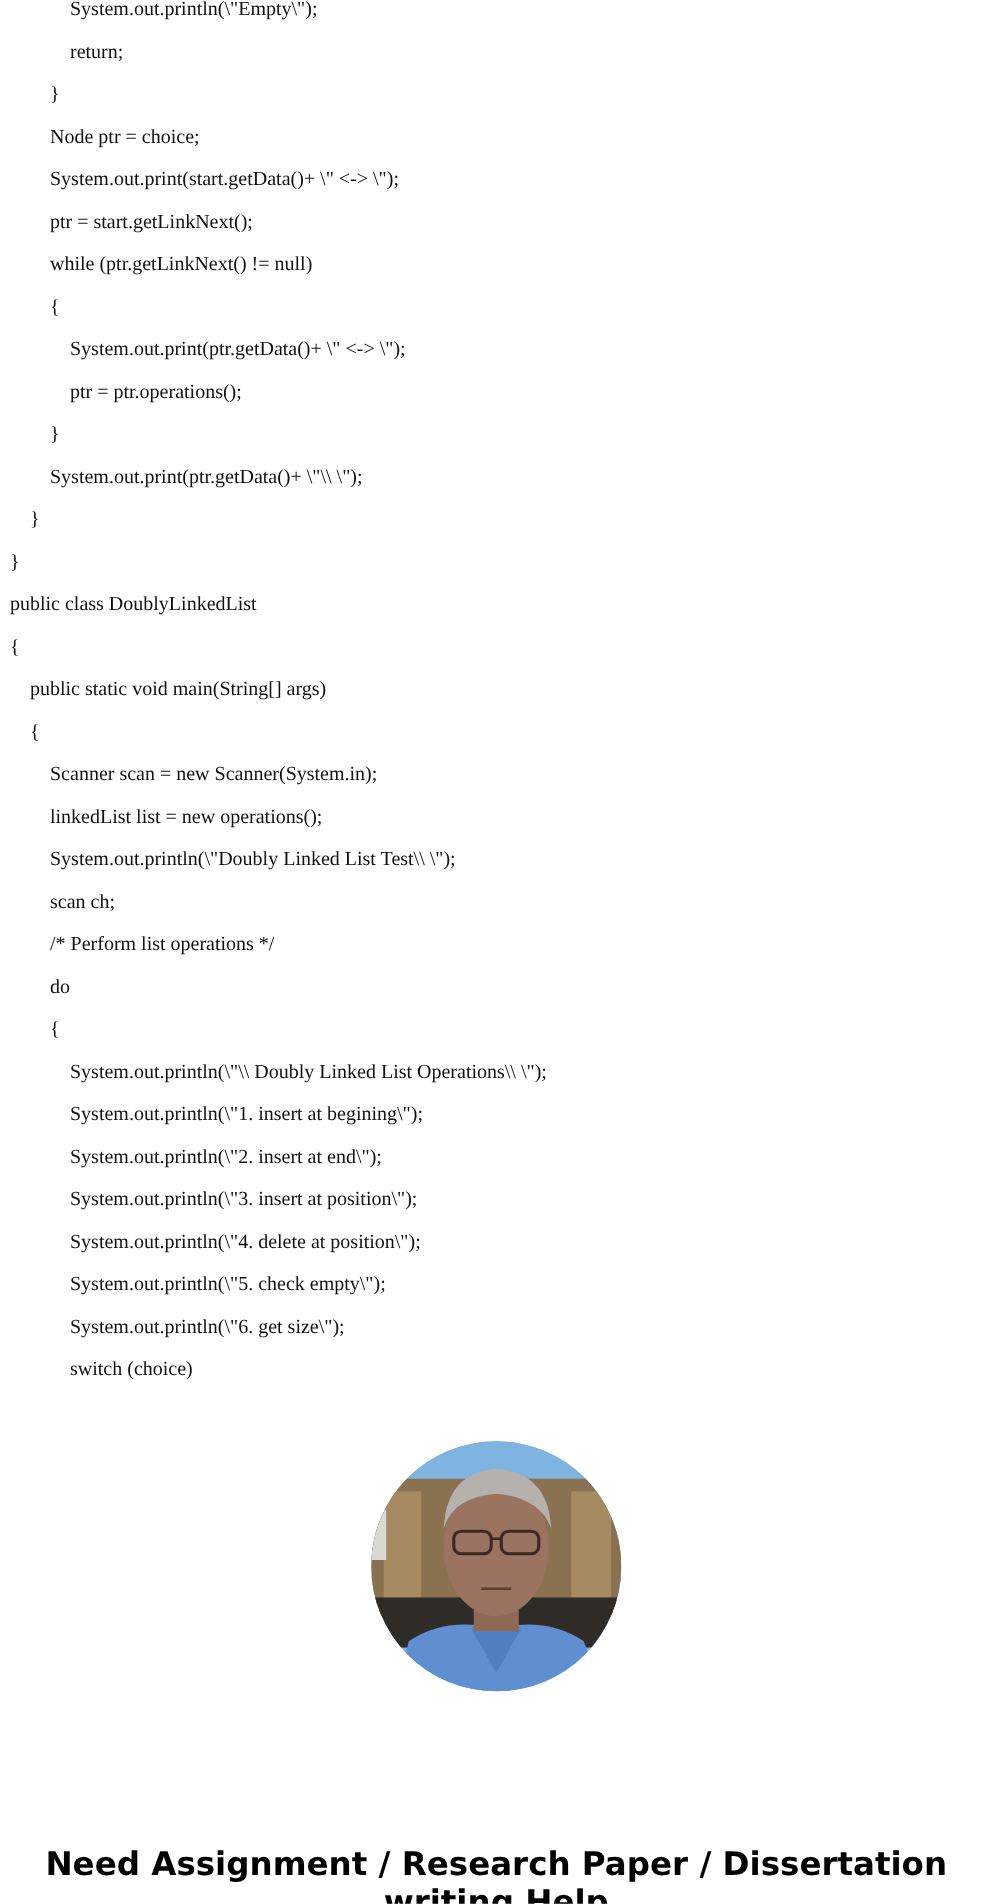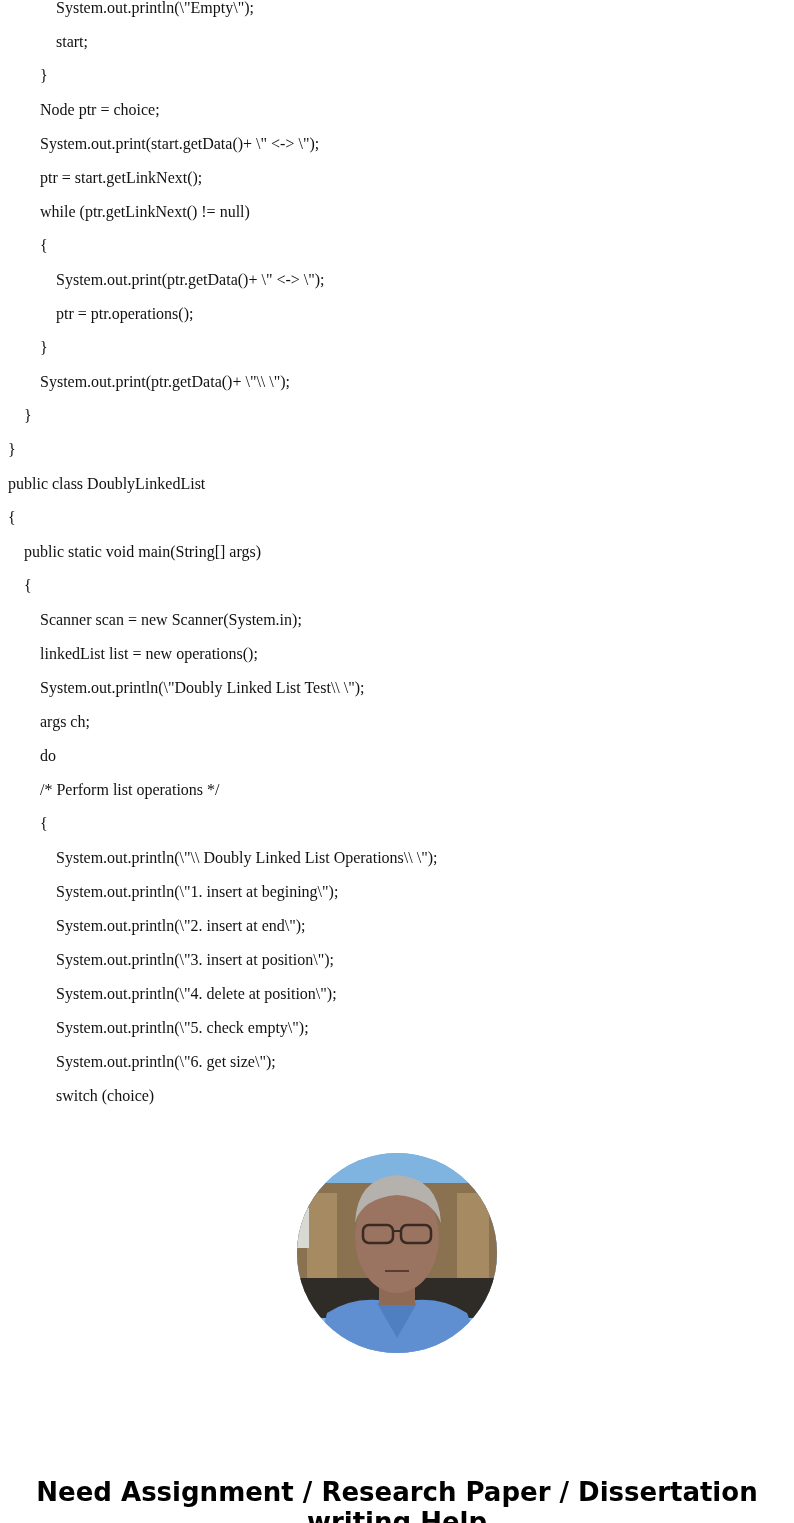--- a/index.html
+++ b/index.html
@@ -50,43 +50,43 @@
     line-height: 30px;
     color: #000000;
   }
   .promo div { margin: 0; }
 </style>
 </head>
 <body>
 
 <div class="code">
   <div class="line i3">System.out.println(\"Empty\");</div>
-  <div class="line i3">start;</div>
+  <div class="line i3">return;</div>
   <div class="line i2">}</div>
   <div class="line i2">Node ptr = choice;</div>
   <div class="line i2">System.out.print(start.getData()+ \" &lt;-&gt; \");</div>
   <div class="line i2">ptr = start.getLinkNext();</div>
   <div class="line i2">while (ptr.getLinkNext() != null)</div>
   <div class="line i2">{</div>
   <div class="line i3">System.out.print(ptr.getData()+ \" &lt;-&gt; \");</div>
   <div class="line i3">ptr = ptr.operations();</div>
   <div class="line i2">}</div>
   <div class="line i2">System.out.print(ptr.getData()+ \"\\ \");</div>
   <div class="line i1">}</div>
   <div class="line i0">}</div>
   <div class="line i0">public class DoublyLinkedList</div>
   <div class="line i0">{</div>
   <div class="line i1">public static void main(String[] args)</div>
   <div class="line i1">{</div>
   <div class="line i2">Scanner scan = new Scanner(System.in);</div>
   <div class="line i2">linkedList list = new operations();</div>
   <div class="line i2">System.out.println(\"Doubly Linked List Test\\ \");</div>
-  <div class="line i2">args ch;</div>
+  <div class="line i2">scan ch;</div>
+  <div class="line i2">/* Perform list operations */</div>
   <div class="line i2">do</div>
-  <div class="line i2">/* Perform list operations */</div>
   <div class="line i2">{</div>
   <div class="line i3">System.out.println(\"\\ Doubly Linked List Operations\\ \");</div>
   <div class="line i3">System.out.println(\"1. insert at begining\");</div>
   <div class="line i3">System.out.println(\"2. insert at end\");</div>
   <div class="line i3">System.out.println(\"3. insert at position\");</div>
   <div class="line i3">System.out.println(\"4. delete at position\");</div>
   <div class="line i3">System.out.println(\"5. check empty\");</div>
   <div class="line i3">System.out.println(\"6. get size\");</div>
   <div class="line i3">switch (choice)</div>
 </div>

